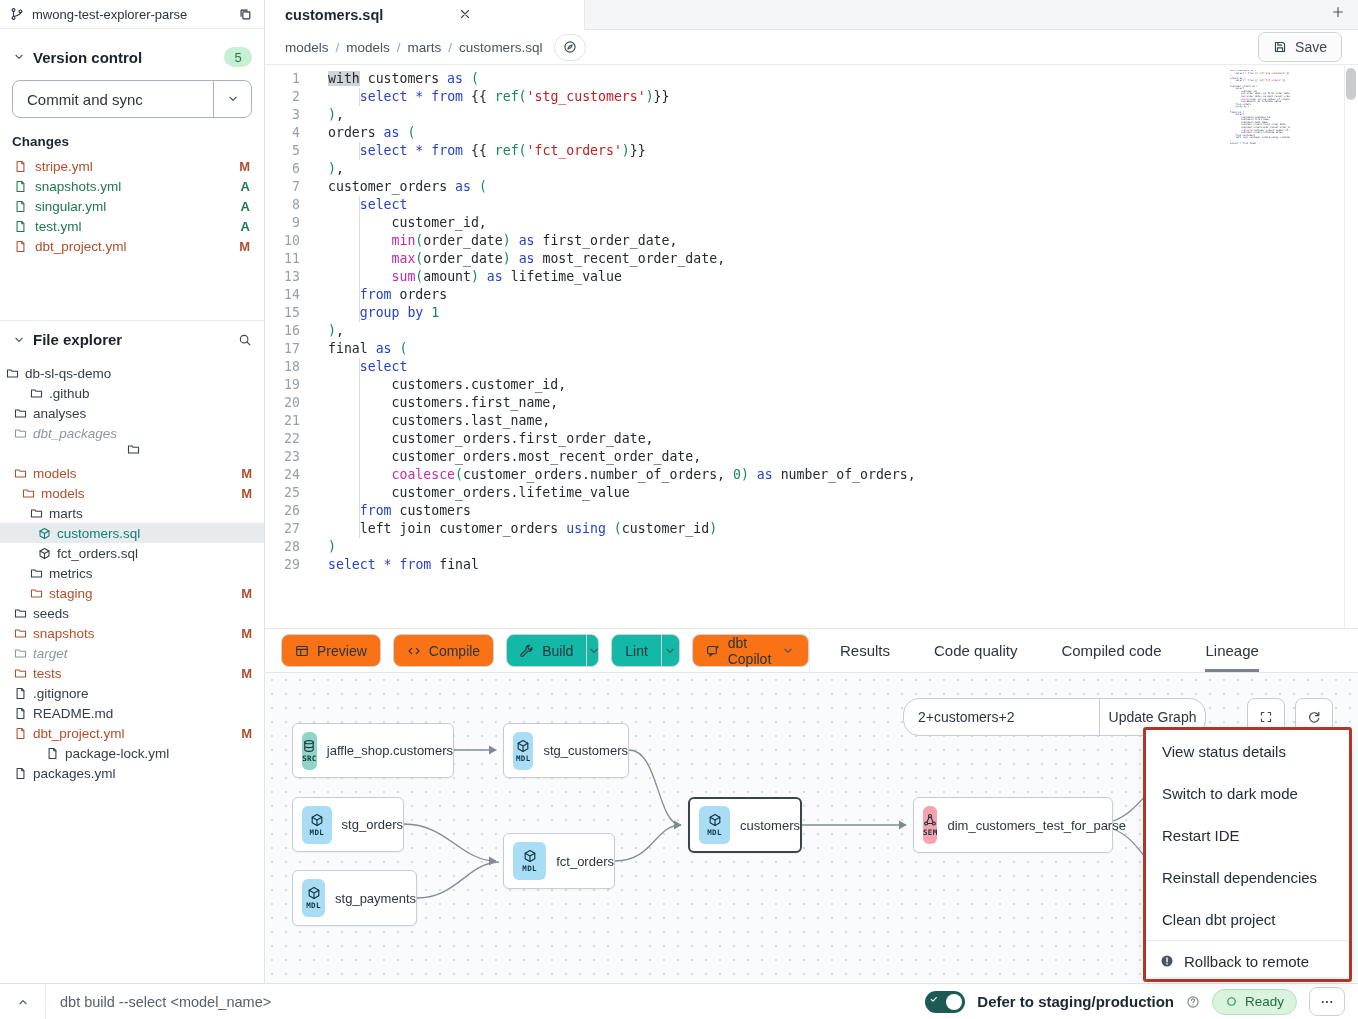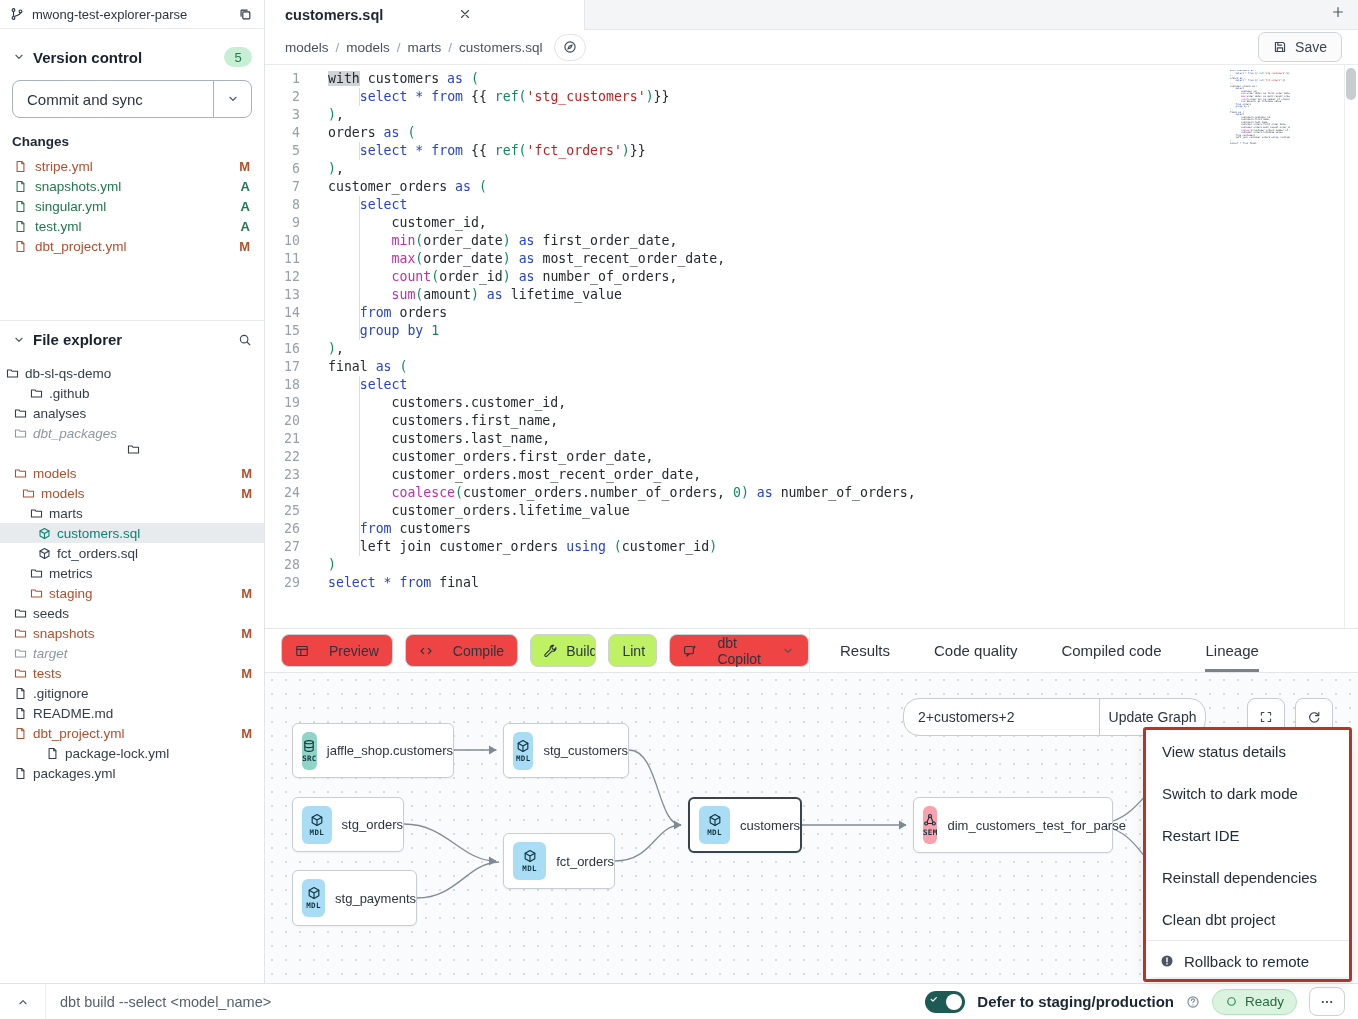--- a/index.html
+++ b/index.html
@@ -59,22 +59,22 @@
   .cl .ct .guide { position:absolute; left:46px; top:0; bottom:0; border-left:1px solid #d9dde0; }
   .tk-kw { color:#2442cc; } .tk-fn { color:#c02cab; } .tk-st { color:#c02020; } .tk-gr { color:#108a5a; }
   .tk-sel { background:#d0d4d8; }
   .minimap { position:absolute; right:68px; top:5px; width:60px; height:90px; overflow:hidden; font-family:"DejaVu Sans Mono", monospace; font-size:2.3px; line-height:2.6px; white-space:pre; cursor:pointer; }
   .scrollstrip { position:absolute; right:0; top:0; bottom:0; width:14px; border-left:1px solid #ebedef; }
   .scrollthumb { position:absolute; top:3px; right:2px; width:10px; height:32px; background:#c9ccce; border-radius:5px; cursor:pointer; }
 
   
   .band { height:45px; display:flex; border-top:1px solid #e4e6e8; border-bottom:1px solid #e4e6e8; background:#fff; }
   .band-left { width:545px; display:flex; align-items:center; gap:12px; padding-left:16px; border-right:1px solid #eceeef; }
-  .btn { height:33px; display:flex; align-items:center; gap:20px; padding:0 13px; border:1px solid #cdd2d7; border-radius:8px; background:#ef4444; font-size:14px; color:#2b3540; cursor:pointer; }
-  .split { display:flex; height:33px; border:1px solid #cdd2d7; border-radius:8px; background:#bef264; overflow:hidden; }
+  .btn { height:33px; display:flex; align-items:center; gap:8px; padding:0 13px; border:1px solid #cdd2d7; border-radius:8px; background:#f97316; font-size:14px; color:#2b3540; cursor:pointer; }
+  .split { display:flex; height:33px; border:1px solid #cdd2d7; border-radius:8px; background:#14b8a6; overflow:hidden; }
   .split .sp-main { display:flex; align-items:center; gap:8px; padding:0 13px; font-size:14px; cursor:pointer; }
   .split .sp-chev { width:34px; border-left:1px solid #cdd2d7; display:flex; align-items:center; justify-content:center; color:#4a565f; cursor:pointer; }
   .panel-tabs { flex:1; display:flex; align-items:stretch; gap:44px; padding-left:30px; }
   .ptab { display:flex; align-items:center; font-size:15px; color:#2b3540; border-bottom:3px solid transparent; padding-top:2px; cursor:pointer; }
   .ptab.active { border-bottom-color:#79838d; }
 
   
   .lineage { position:relative; height:310px; background:#fafbfc; background-image:radial-gradient(circle, #d8dbde 1px, transparent 1.3px); background-size:14px 14px; overflow:hidden; }
   .edges { position:absolute; inset:0; }
   .lnode { position:absolute; display:flex; align-items:center; gap:10px; padding-left:9px; background:#fff; border:1px solid #c7cdd3; border-radius:6px; box-shadow:0 1px 2px rgba(20,30,40,.05); cursor:pointer; }
@@ -492,24 +492,20 @@
             <span class="ln">9</span>
             <span class="ct"><i class="guide"></i><span>        customer_id,</span></span>
           </div>
           <div class="cl">
             <span class="ln">10</span>
             <span class="ct"><i class="guide"></i><span>        </span><span class="tk-fn">min</span><span class="tk-gr">(</span><span>order_date</span><span class="tk-gr">)</span><span> </span><span class="tk-kw">as</span><span> first_order_date,</span></span>
           </div>
           <div class="cl">
             <span class="ln">11</span>
             <span class="ct"><i class="guide"></i><span>        </span><span class="tk-fn">max</span><span class="tk-gr">(</span><span>order_date</span><span class="tk-gr">)</span><span> </span><span class="tk-kw">as</span><span> most_recent_order_date,</span></span>
-          </div>
-          <div class="cl">
-            <span class="ln">12</span>
-            <span class="ct"><i class="guide"></i><span>        </span><span class="tk-fn">count</span><span class="tk-gr">(</span><span>order_id</span><span class="tk-gr">)</span><span> </span><span class="tk-kw">as</span><span> number_of_orders,</span></span>
           </div>
           <div class="cl">
             <span class="ln">13</span>
             <span class="ct"><i class="guide"></i><span>        </span><span class="tk-fn">sum</span><span class="tk-gr">(</span><span>amount</span><span class="tk-gr">)</span><span> </span><span class="tk-kw">as</span><span> lifetime_value</span></span>
           </div>
           <div class="cl">
             <span class="ln">14</span>
             <span class="ct"><i class="guide"></i><span>    </span><span class="tk-kw">from</span><span> orders</span></span>
           </div>
           <div class="cl">

